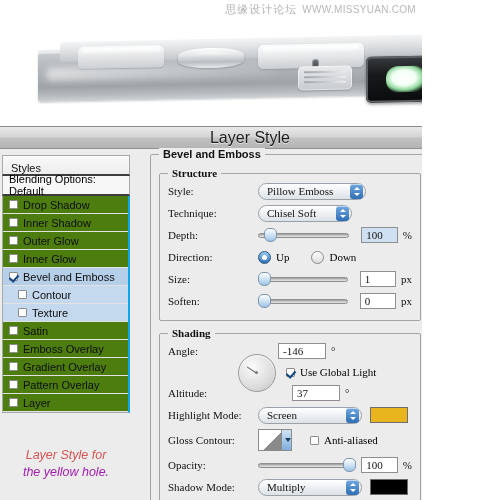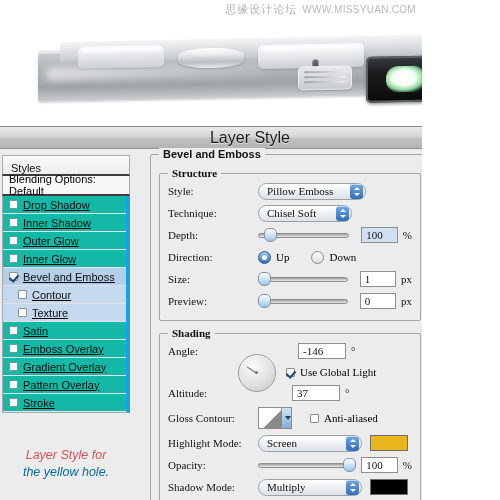--- a/index.html
+++ b/index.html
@@ -150,23 +150,22 @@
     display:flex;align-items:flex-end;padding-left:8px;
     font-size:11px;color:#111;
   }
   .blend-row{
     height:20px;box-sizing:border-box;
     background:#f7f7f7;border-left:1px solid #a9a9a9;border-right:1px solid #a9a9a9;
     border-bottom:2px solid #3c3c3c;
     display:flex;align-items:center;padding-left:6px;font-size:11px;
   }
   .fx-list{
-    border-left:1px solid #a9a9a9;border-right:4px solid #0ea5e9;border-bottom:1px solid #a9a9a9;
-    background:#14b8a6;
-    text-decoration:underline;
+    border-left:1px solid #a9a9a9;border-right:2px solid #0ea5e9;border-bottom:1px solid #a9a9a9;
+    background:#4d7c0f;
   }
   .fx-row{
     height:18px;display:flex;align-items:center;gap:5px;
     padding-left:6px;box-sizing:border-box;
     border-bottom:1px solid #e2e2e2;font-size:11px;color:#0e0e0e;
   }
   .fx-row.sub{padding-left:15px;}
   .fx-row.sel{background:#b6cfe8;}
   .fx-row.sub.sel{background:#c4d8ee;}
   .cb{
@@ -406,27 +405,27 @@
             <div class="fx-row">
               <span class="cb"></span>
               <span>Gradient Overlay</span>
             </div>
             <div class="fx-row">
               <span class="cb"></span>
               <span>Pattern Overlay</span>
             </div>
             <div class="fx-row">
               <span class="cb"></span>
-              <span>Stroke</span>
+              <span>Layer</span>
             </div>
           </div>
 
         <div class="note">
           <div style="color: rgb(211, 84, 84);">Layer Style for</div>
-          <div style="color: #0369a1;">the yellow hole.</div>
+          <div style="color: #a21caf;">the yellow hole.</div>
         </div>
       </div>
 
       <div class="mid">
 
         <div style="height:8px"></div>
         <div class="outer-box">
           <div class="outer-title">Bevel and Emboss</div>
 
           <div class="grp" style="margin-top:6px;">
@@ -474,21 +473,21 @@
                 <div class="track"></div>
                 <div class="thumb" style="left:0px"></div>
               </div>
               <div class="num" style="width:38px;margin-left:12px">
                 <span>1</span>
               </div>
               <span class="unit">px</span>
             </div>
 
             <div class="row">
-              <div class="lbl">Preview:</div>
+              <div class="lbl">Soften:</div>
               <div class="slider" style="width:96px">
                 <div class="track"></div>
                 <div class="thumb" style="left:0px"></div>
               </div>
               <div class="num" style="width:38px;margin-left:12px">
                 <span>0</span>
               </div>
               <span class="unit">px</span>
             </div>
           </div>
@@ -497,59 +496,59 @@
             <div class="lg">Shading</div>
 
             <div style="position:relative;">
               <div class="dial" style="position:absolute;left:70px;top:14px;">
                 <div class="hand" style="transform:rotate(214deg)"></div>
                 <div class="ctr"></div>
               </div>
 
               <div class="row">
                 <div class="lbl">Angle:</div>
-                <div class="num" style="width:48px;margin-left:40px">
+                <div class="num" style="width:48px;margin-left:20px">
                   <span>-146</span>
                 </div>
                 <span class="unit">°</span>
               </div>
 
               <div class="row" style="padding-left:118px;height:20px;">
                 <div class="cb on"></div>
                 <span style="margin-left:5px">Use Global Light</span>
               </div>
 
               <div class="row">
                 <div class="lbl">Altitude:</div>
                 <div class="num" style="width:48px;margin-left:34px">
                   <span>37</span>
                 </div>
                 <span class="unit">°</span>
               </div>
             </div>
 
+            <div class="row">
+              <div class="lbl">Highlight Mode:</div>
+              <div class="popup" style="width:104px">
+                <span class="txt">Screen</span>
+                <span class="arr"></span>
+              </div>
+              <div class="swatch" id="hl-swatch" style="margin-left: 8px; background: rgb(232, 181, 31);"></div>
+            </div>
+
             <div class="row" style="height:28px">
               <div class="lbl">Gloss Contour:</div>
               <div class="gloss-sw">
                 <div class="pk"></div>
               </div>
               <div class="cb" style="margin-left:18px"></div>
               <span style="margin-left:5px">Anti-aliased</span>
             </div>
 
             <div class="row">
-              <div class="lbl">Highlight Mode:</div>
-              <div class="popup" style="width:104px">
-                <span class="txt">Screen</span>
-                <span class="arr"></span>
-              </div>
-              <div class="swatch" id="hl-swatch" style="margin-left: 8px; background: rgb(232, 181, 31);"></div>
-            </div>
-
-            <div class="row">
               <div class="lbl">Opacity:</div>
               <div class="slider" style="width:96px">
                 <div class="track"></div>
                 <div class="thumb" style="left:85px"></div>
               </div>
               <div class="num" style="width:38px;margin-left:12px">
                 <span>100</span>
               </div>
               <span class="unit">%</span>
             </div>

